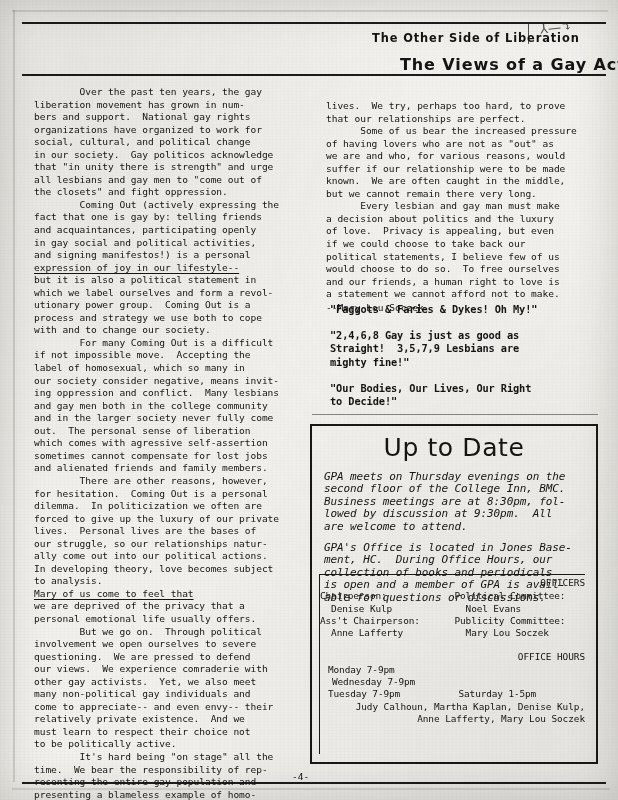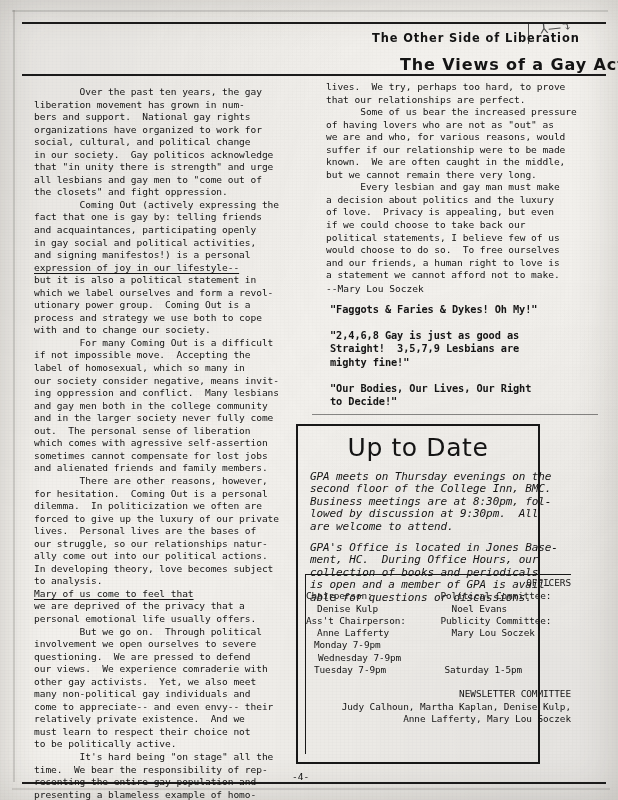--- a/index.html
+++ b/index.html
@@ -105,21 +105,21 @@
     z-index: 8;
   }
   .bodytext {
     font-family: "DejaVu Sans Mono", monospace;
     font-size: 9.55px;
     line-height: 12.55px;
     white-space: pre;
     letter-spacing: -0.05px;
   }
   #col-left  { left: 34px;  top: 86px;  width: 266px; }
-  #col-right { left: 326px; top: 81px;  width: 272px; }
+  #col-right { left: 326px; top: 100px;  width: 272px; }
 
   .u { text-decoration: underline; text-underline-offset: 1.5px; }
 
   .byline {
     font-family: "DejaVu Sans Mono", monospace;
     font-size: 9.55px;
     line-height: 12.55px;
     text-align: left;
     padding-right: 10px;
     margin-top: 1px;
@@ -139,23 +139,23 @@
     font-size: 10.3px;
     line-height: 13.2px;
     white-space: pre;
     margin-bottom: 13px;
     letter-spacing: -0.1px;
   }
 
   
   #uptodate-box {
     position: absolute;
-    left: 296px;
+    left: 310px;
     top: 424px;
-    width: 244px;
+    width: 288px;
     height: 340px;
     border: 2.2px solid #181818;
     background: transparent;
     z-index: 8;
     box-sizing: border-box;
   }
   #uptodate-title {
     font-family: "DejaVu Sans", sans-serif;
     font-size: 25px;
     text-align: center;
@@ -346,30 +346,30 @@
       </div>
       <div class="ud-twocol">
         <div>Ass't Chairperson:</div>
         <div class="right">Publicity Committee:</div>
       </div>
       <div class="ud-twocol">
         <div>  Anne Lafferty</div>
         <div class="right">  Mary Lou Soczek</div>
       </div>
 
+      <div class="ud-center" style="margin-top:12px;">OFFICE HOURS</div>
       <div class="ud-twocol" style="padding-left:8px;flex-direction:column;">
         <div>Monday 7-9pm</div>
         <div class="right">Wednesday 7-9pm</div>
       </div>
       <div class="ud-twocol" style="padding-left:8px;justify-content:flex-end;">
         <div>Tuesday 7-9pm</div>
         <div class="right">Saturday 1-5pm</div>
       </div>
 
-      <div class="ud-center" style="margin-top:12px;">NEWSLETTER COMMITTEE</div>
       <div class="ud-center" style="white-space:pre;">Judy Calhoun, Martha Kaplan, Denise Kulp,
 Anne Lafferty, Mary Lou Soczek</div>
     </div>
   </div>
 
   <div class="rule" style="left:22px; top:782px; width:584px; height:1.8px;"></div>
   <div id="page-number">-4-</div>
 
   <div id="grain"></div>
   <div id="vignette"></div>

